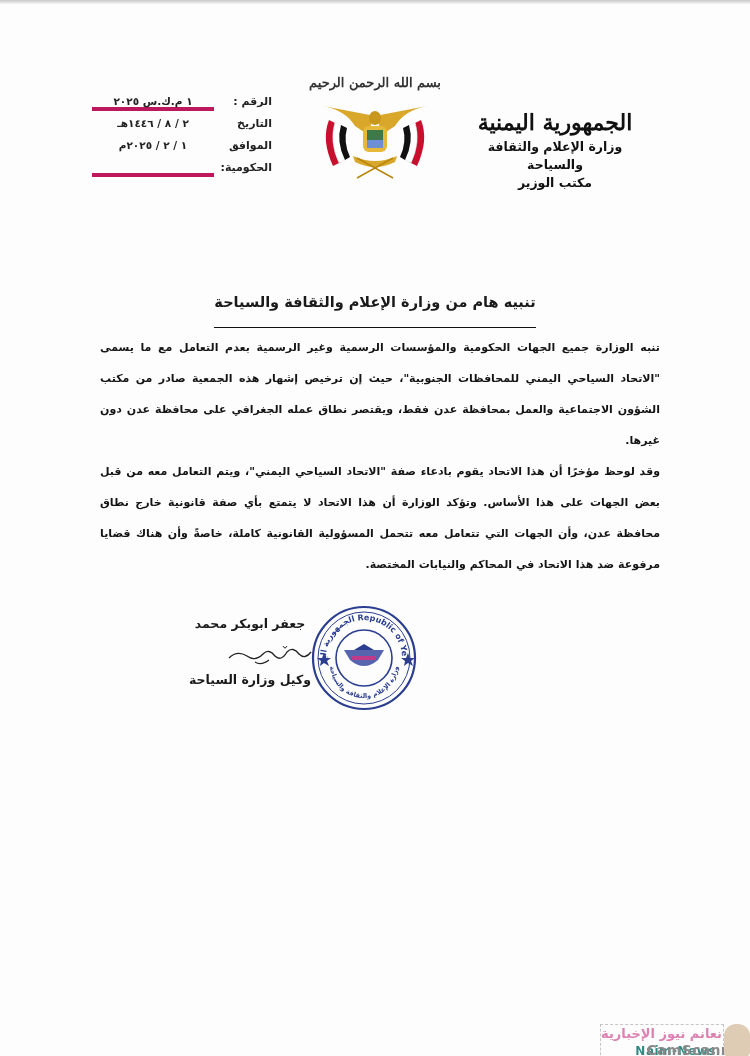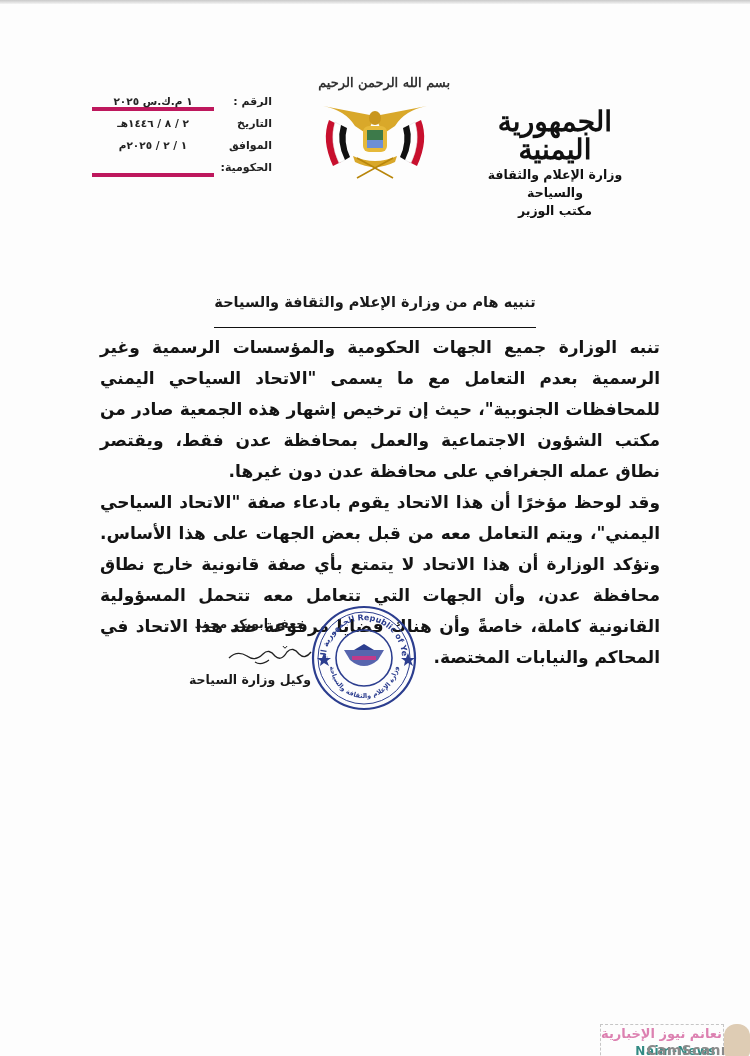--- a/index.html
+++ b/index.html
@@ -19,34 +19,35 @@
       background: #fdfdfd;
     }
 
     
     .hdr-right {
       position: absolute; right: 100px; top: 108px; width: 190px;
       text-align: center; direction: rtl;
     }
     .hdr-right .country {
       font-family: "DejaVu Serif", serif;
-      font-size: 28px; font-weight: bold; letter-spacing: 0px;
+      font-size: 22px; font-weight: bold; letter-spacing: 0px;
       color: #111; line-height: 28px;
     }
     .hdr-right .ministry {
       font-size: 12.5px; font-weight: bold; line-height: 18px; color: #111;
       margin-top: 2px;
     }
     .hdr-right .office {
       font-size: 12.5px; font-weight: bold; line-height: 18px; color: #111;
     }
 
     
     .emblem-wrap {
       position: absolute; left: 300px; top: 68px; width: 150px; height: 120px;
+      text-align: center;
     }
     .basmala {
       font-family: "DejaVu Serif", serif;
       font-size: 13px; font-weight: bold; color: #333; direction: rtl;
       line-height: 18px; margin-top: 6px;
     }
     .emblem-svg { display: block; margin: 8px auto 0; }
 
     
     .hdr-left {
@@ -64,21 +65,21 @@
     .doc-title {
       position: absolute; left: 0; right: 0; top: 294px; text-align: center;
       direction: rtl; font-size: 14.5px; font-weight: bold;
     }
     .doc-title span { border-bottom: 1.5px solid #111; padding-bottom: 17px; }
 
     
     .body-text {
       position: absolute; left: 100px; width: 560px; top: 332px;
       direction: rtl; text-align: justify; text-align-last: right;
-      font-size: 17px; font-weight: bold; line-height: 31px; color: #141414;
+      font-size: 11px; font-weight: bold; line-height: 31px; color: #141414;
     }
     .body-text p { margin: 0; }
 
     
     .sig-block {
       position: absolute; left: 185px; top: 614px; width: 130px;
       direction: rtl; text-align: center; font-size: 12.5px; font-weight: bold;
     }
     .sig-name { line-height: 20px; }
     .sig-scribble { display: block; margin: 8px 0 2px auto; }

